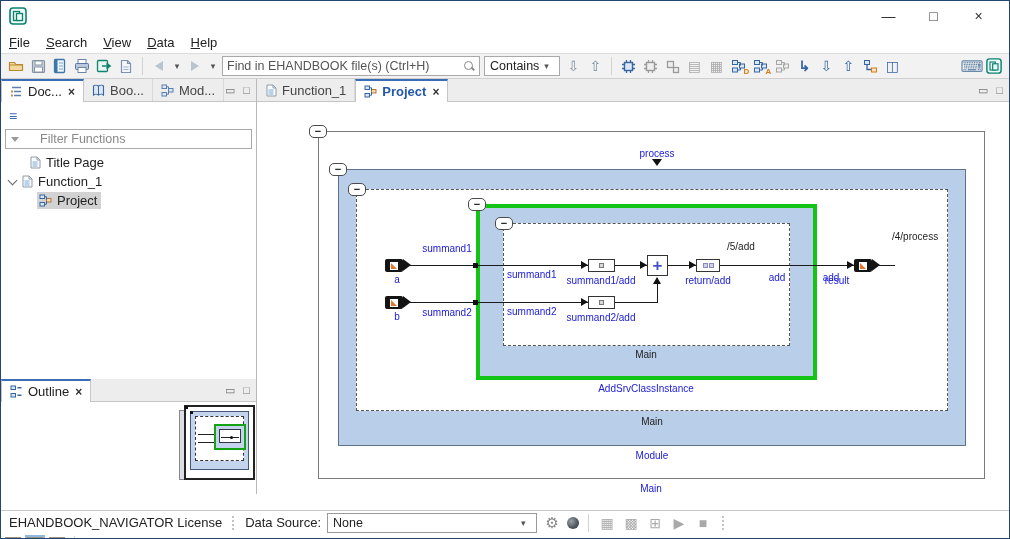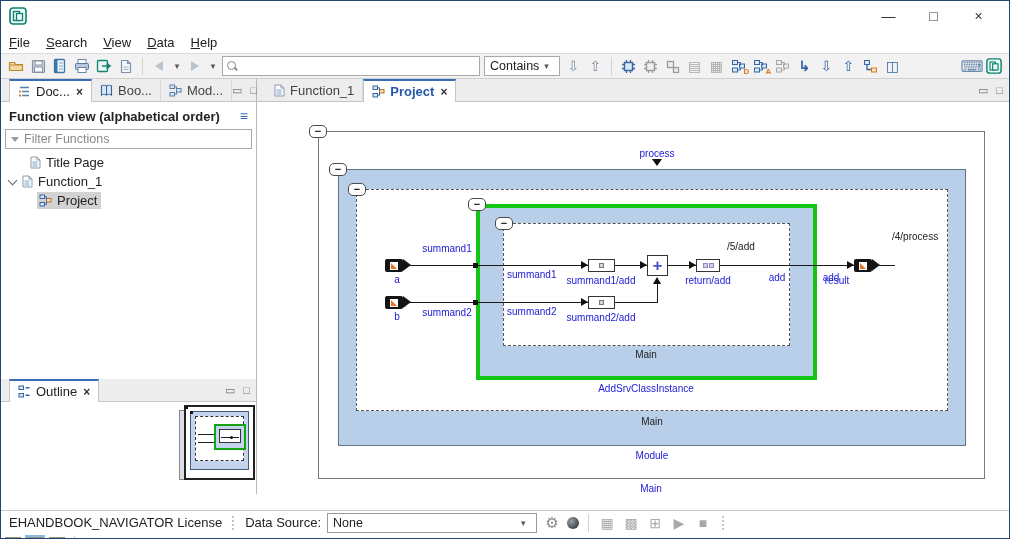--- a/index.html
+++ b/index.html
@@ -42,34 +42,34 @@
   .badge { position:absolute; right:-2px; bottom:-1px; font-size:8px; font-weight:bold; color:#d97b12; }
   .blue-ic { color:#3665a3; }
   .gray-ic { color:#a9a9a9; }
 
   
   .main { position:absolute; top:78px; left:0; right:0; bottom:44px; display:flex; }
   .sidebar { width:256px; flex:0 0 auto; border-right:1px solid #b9b9b9; display:flex; flex-direction:column; background:#fff; }
   .editor { flex:1; display:flex; flex-direction:column; background:#fff; }
 
   .tabstrip { height:23px; flex:0 0 auto; background:#ededed; border-bottom:1px solid #c5c5c5;
-              display:flex; align-items:stretch;padding-left:8px; }
+              display:flex; align-items:stretch; }
   .tab { display:flex; align-items:center; gap:5px; padding:0 8px; font-size:13px; color:#444;
          border-right:1px solid #d8d8d8; }
   .tab.active { background:#fff; border-top:2px solid #3a6db5; border-left:1px solid #c5c5c5;
                 border-right:1px solid #c5c5c5; margin-bottom:-1px; color:#222; }
   .tab .close { font-size:12px; font-weight:bold; color:#333; margin-left:1px; }
   .strip-btns { margin-left:auto; display:flex; align-items:center; gap:8px; padding-right:6px; color:#777; }
   .strip-btn { font-size:11px; }
 
   
   .fv-head { display:flex; align-items:center; justify-content:space-between; padding:6px 8px 4px 8px; }
   .fv-title { font-weight:bold; font-size:13px; }
   .fv-menu { color:#3a6db5; font-size:14px; font-weight:bold; }
-  .filterbox { margin:1px 4px; height:20px; border:1px solid #a8a8a8; display:flex; align-items:center; padding:0 5px; gap:5px; background:#fff; }
+  .filterbox { margin:1px 4px; height:20px; border:1px solid #a8a8a8; display:flex; align-items:center; padding:0 5px; gap:21px; background:#fff; }
   .filterbox input { border:none; outline:none; flex:1; font-size:12.5px; color:#444; font-family:"Liberation Sans",sans-serif; }
   .filterbox input::placeholder { color:#888; }
   .funnel { width:0; height:0; border-left:4px solid transparent; border-right:4px solid transparent; border-top:5px solid #9a9a9a; }
   .tree { margin-top:3px; font-size:13px; }
   .tree-row { height:19px; display:flex; align-items:center; gap:5px; }
   .chev { width:7px; height:7px; border-right:1.5px solid #666; border-bottom:1.5px solid #666; transform:rotate(45deg); margin:-3px 0 0 0; }
   .sel { background:#d2d2d2; display:flex; align-items:center; gap:5px; padding:1px 4px 1px 2px; }
 
   .outline-body { flex:1; position:relative; background:#fff; }
 
@@ -197,20 +197,21 @@
     <span class="tb-sep"></span>
     <span class="tb-icon">
         <span class="tri-l"></span>
       </span>
     <span class="tb-icon dd">▾</span>
     <span class="tb-icon">
         <span class="tri-r"></span>
       </span>
     <span class="tb-icon dd">▾</span>
     <div class="searchbox">
+      <input type="text" placeholder="Find in EHANDBOOK file(s) (Ctrl+H)" style="">
       <span class="mag"></span>
     </div>
     <div class="contains">
       <span>Contains</span>
       <span class="dd">▾</span>
     </div>
     <span class="tb-icon">⇩</span>
     <span class="tb-icon">⇧</span>
     <span class="tb-sep"></span>
     <span class="tb-icon">
@@ -310,21 +311,20 @@
             </svg>
           <span>Mod...</span>
         </div>
         <div class="strip-btns">
           <span class="strip-btn">▭</span>
           <span class="strip-btn">□</span>
         </div>
       </div>
 
       <div class="fv-head">
-        <span class="fv-title">Function view (alphabetical order)</span>
         <span class="fv-menu">≡</span>
       </div>
 
       <div class="filterbox">
         <span class="funnel"></span>
         <input type="text" placeholder="Filter Functions" style="">
       </div>
 
       <div class="tree">
         <div class="tree-row" style="padding-left:28px">

